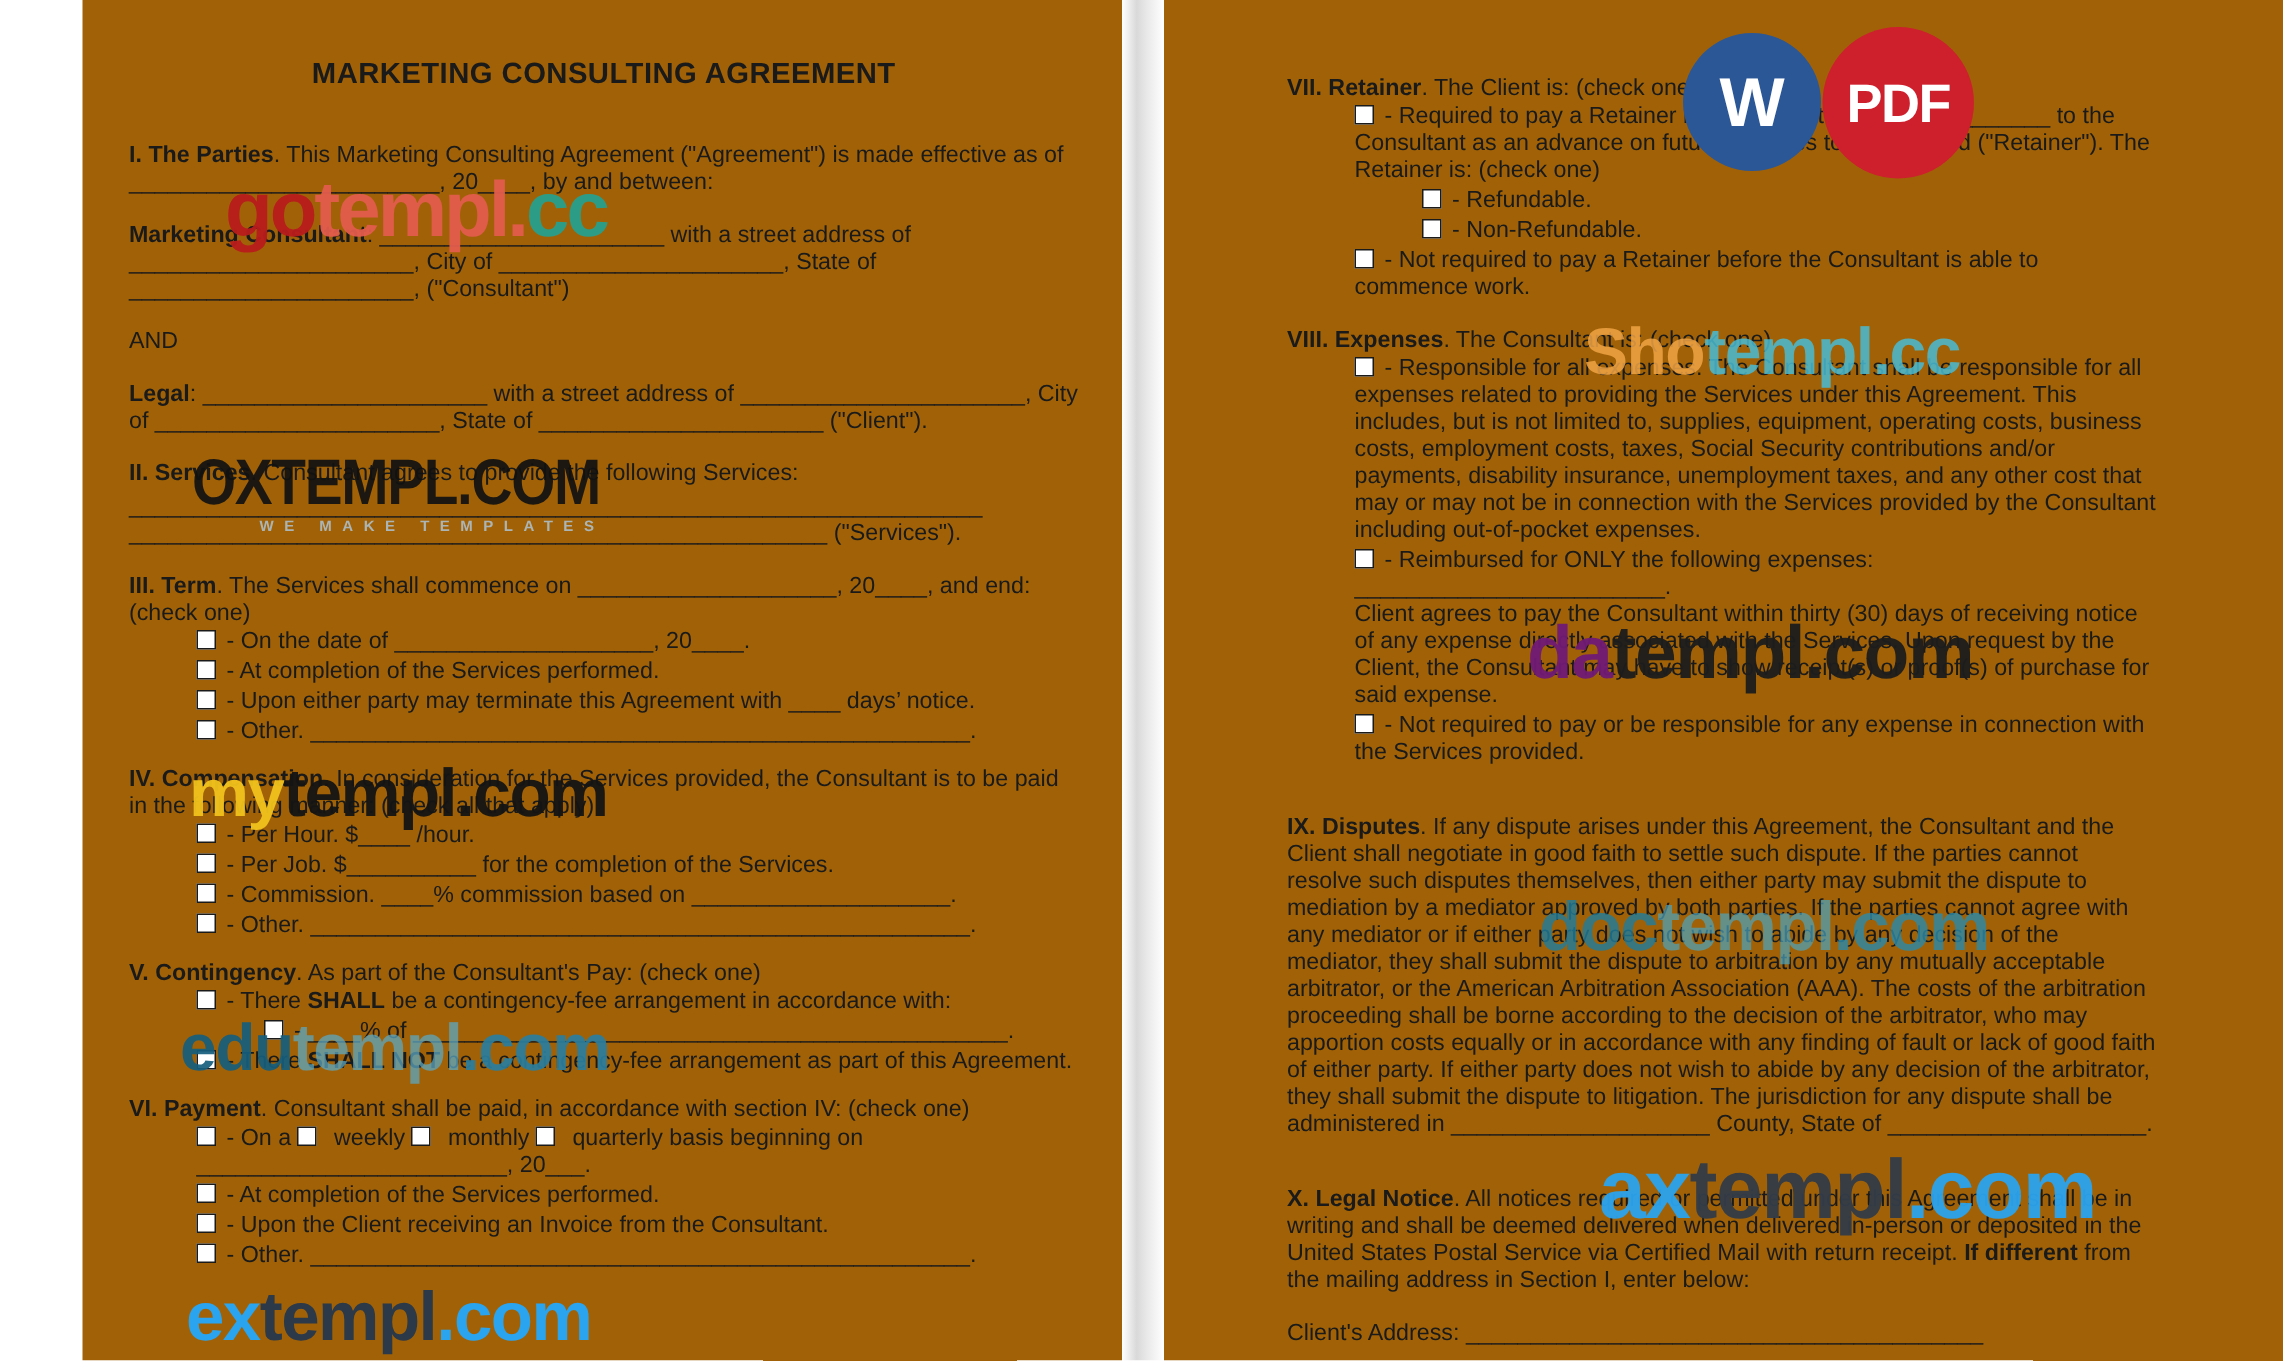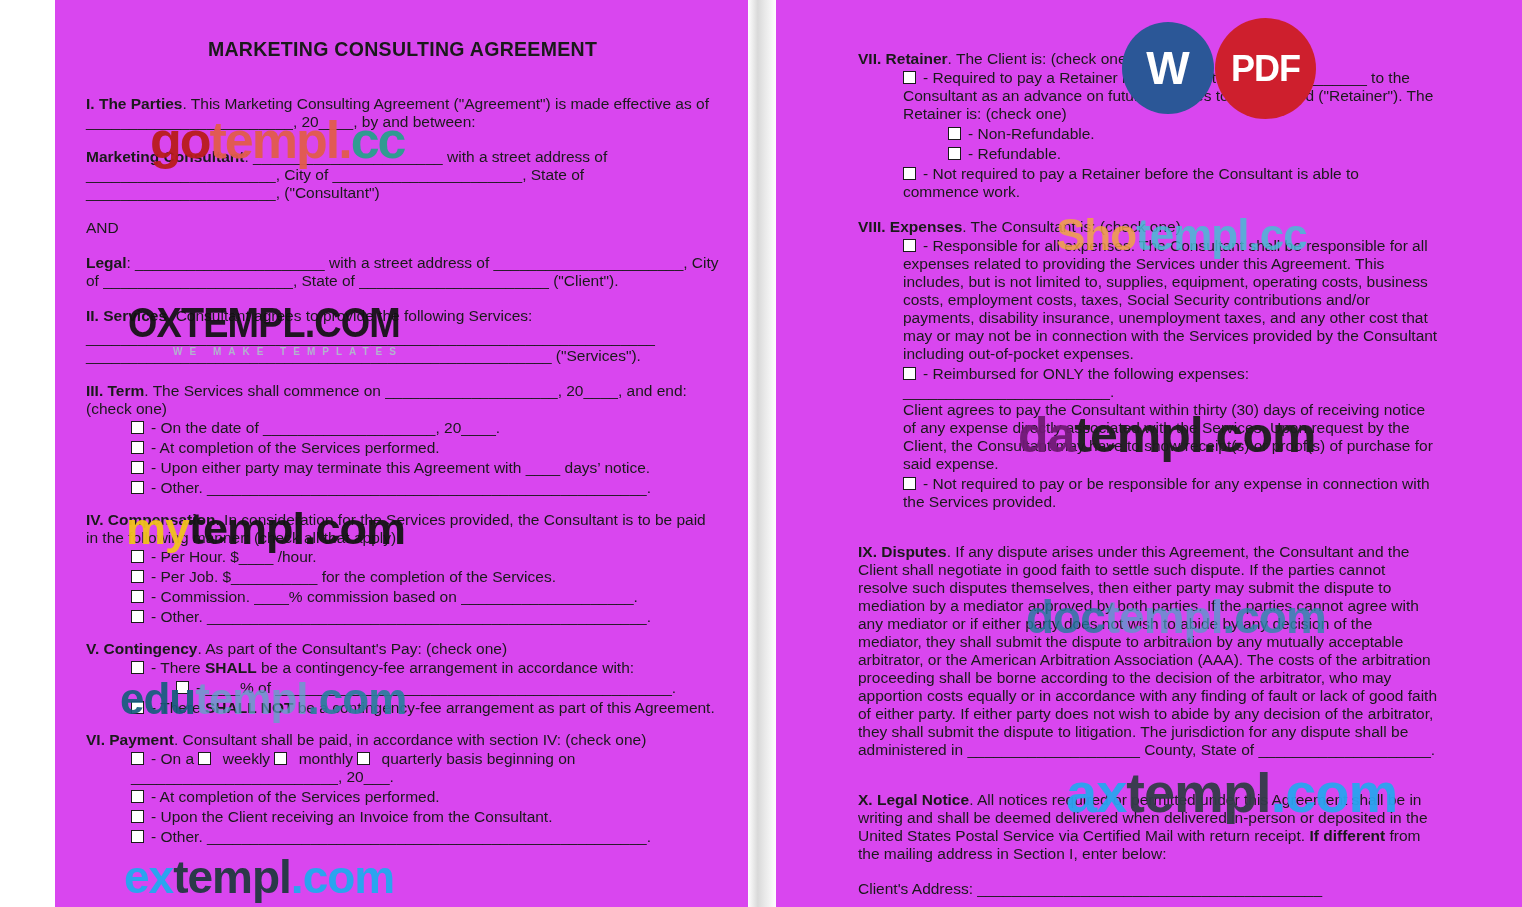--- a/index.html
+++ b/index.html
@@ -2,21 +2,21 @@
 <html><head>
 <meta charset="utf-8">
 <style>
   html,body{margin:0;padding:0;}
   body{
     width:1522px;height:907px;position:relative;overflow:hidden;
     background:#ffffff;
     font-family:"Liberation Sans","DejaVu Sans",sans-serif;
     color:#1a1a1a;
   }
-  .page{position:absolute;top:0;height:907px;background:#d946ef;}
+  .page{position:absolute;top:0;height:907px;background:#a16207;}
   #page1{left:55px;width:693px;padding:0;}
   #page2{left:776px;width:746px;}
   .divider{
     position:absolute;top:0;left:748px;width:28px;height:907px;
     background:linear-gradient(to right,#ffffff 0%,#d9d9d9 35%,#e9e9e9 60%,#ffffff 100%);
   }
   .content1{padding:0 29px 0 31px;}
   .content2{padding:50px 84px 0 82px;}
   .doc-title{
     text-align:center;font-size:19.5px;font-weight:bold;letter-spacing:.3px;
@@ -101,22 +101,22 @@
     <div class="li"><span class="cb"></span><span>- Other. ___________________________________________________.</span></div>
   </div>
 </div>
 
 <div class="divider"></div>
 
 <div class="page" id="page2">
   <div class="content2">
     <p class="para" style="margin-bottom:1px;"><b>VII. Retainer</b><span>. The Client is: (check one)</span></p>
     <div class="li"><span class="cb"></span><span>- Required to pay a Retainer in the amount of $______________ to the Consultant as an advance on future Services to be provided ("Retainer"). The Retainer is: (check one)</span></div>
+    <div class="li li2"><span class="cb"></span><span>- Refundable.</span></div>
     <div class="li li2"><span class="cb"></span><span>- Non-Refundable.</span></div>
-    <div class="li li2"><span class="cb"></span><span>- Refundable.</span></div>
     <div class="li" style="margin-bottom:17px;"><span class="cb"></span><span>- Not required to pay a Retainer before the Consultant is able to commence work.</span></div>
 
     <p class="para" style="margin-bottom:1px;"><b>VIII. Expenses</b><span>. The Consultant is: (check one)</span></p>
     <div class="li"><span class="cb"></span><span>- Responsible for all expenses. The Consultant shall be responsible for all expenses related to providing the Services under this Agreement. This includes, but is not limited to, supplies, equipment, operating costs, business costs, employment costs, taxes, Social Security contributions and/or payments, disability insurance, unemployment taxes, and any other cost that may or may not be in connection with the Services provided by the Consultant including out-of-pocket expenses.</span></div>
     <div class="li"><span class="cb"></span><span>- Reimbursed for ONLY the following expenses: ________________________.</span><br><span>Client agrees to pay the Consultant within thirty (30) days of receiving notice of any expense directly associated with the Services. Upon request by the Client, the Consultant may have to show receipt(s) or proof(s) of purchase for said expense.</span></div>
     <div class="li" style="margin-bottom:17px;"><span class="cb"></span><span>- Not required to pay or be responsible for any expense in connection with the Services provided.</span></div>
 
     <div class="sec-gap"></div>
     <p class="para"><b>IX. Disputes</b><span>. If any dispute arises under this Agreement, the Consultant and the Client shall negotiate in good faith to settle such dispute. If the parties cannot resolve such disputes themselves, then either party may submit the dispute to mediation by a mediator approved by both parties. If the parties cannot agree with any mediator or if either party does not wish to abide by any decision of the mediator, they shall submit the dispute to arbitration by any mutually acceptable arbitrator, or the American Arbitration Association (AAA). The costs of the arbitration proceeding shall be borne according to the decision of the arbitrator, who may apportion costs equally or in accordance with any finding of fault or lack of good faith of either party. If either party does not wish to abide by any decision of the arbitrator, they shall submit the dispute to litigation. The jurisdiction for any dispute shall be administered in ____________________ County, State of ____________________.</span></p>
 

